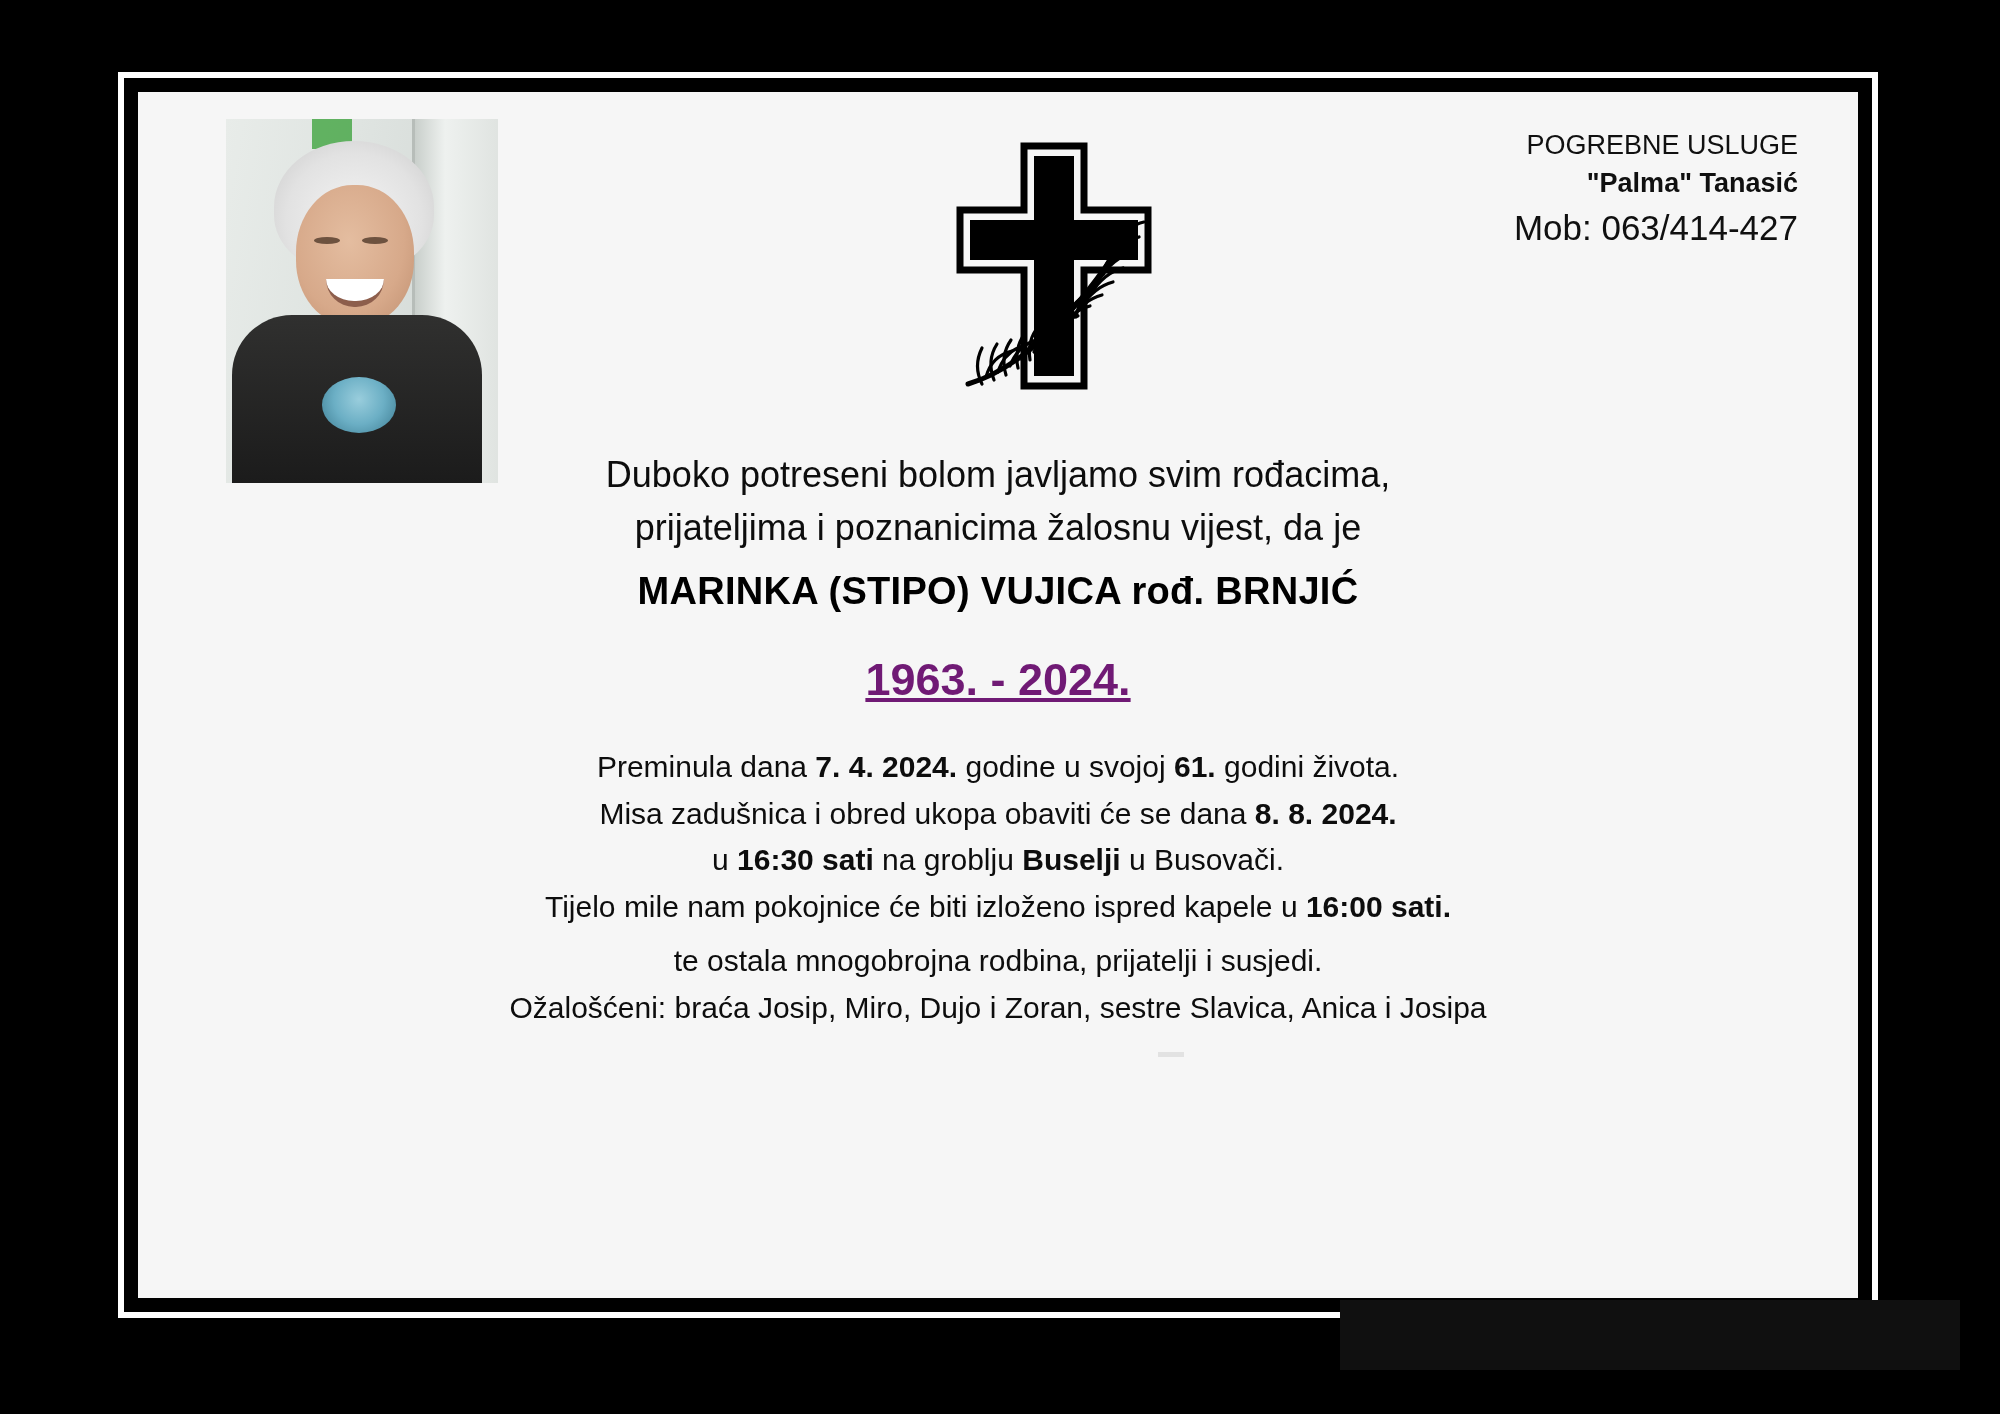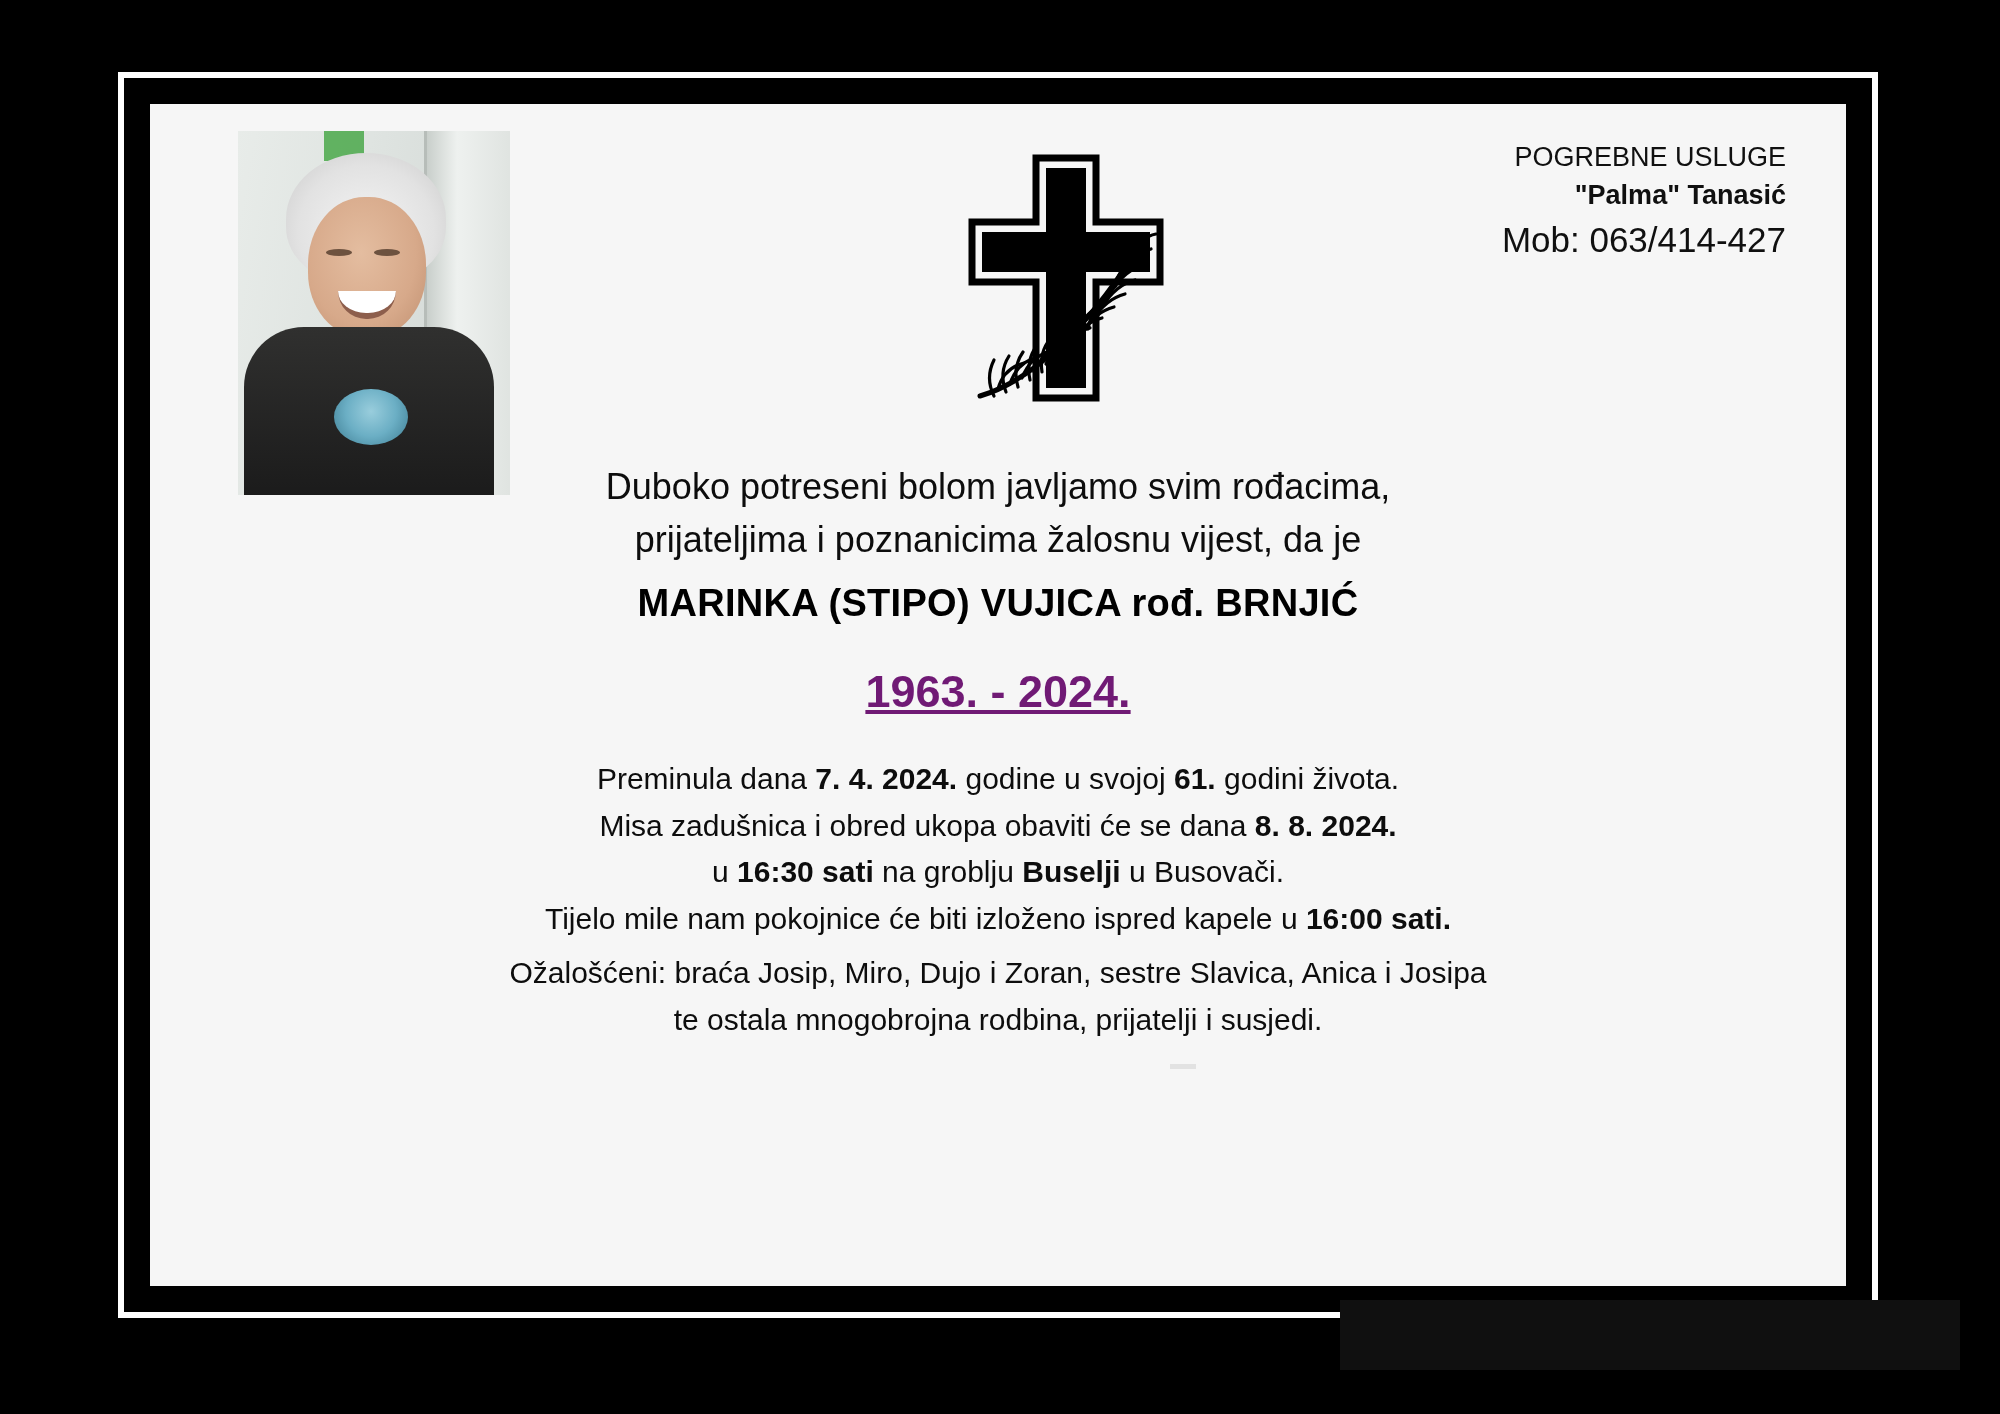--- a/index.html
+++ b/index.html
@@ -28,21 +28,21 @@
     height: 1246px;
     background: #ffffff;
     box-sizing: border-box;
     padding: 6px;
   }
   .inner-frame {
     width: 100%;
     height: 100%;
     background: #000000;
     box-sizing: border-box;
-    padding: 26px;
+    padding: 14px;
   }
   .card {
     position: relative;
     width: 100%;
     height: 100%;
     background: #f6f6f6;
     box-sizing: border-box;
     overflow: hidden;
   }
 
@@ -320,22 +320,22 @@
           </div>
           <div>
             <span>u </span><b>16:30 sati</b><span> na groblju </span><b>Buselji</b><span> u Busovači.</span>
           </div>
           <div>
             <span>Tijelo mile nam pokojnice će biti izloženo ispred kapele u </span><b>16:00 sati.</b>
           </div>
         </div>
 
         <div class="mourners">
+          <div>te ostala mnogobrojna rodbina, prijatelji i susjedi.</div>
           <div>Ožalošćeni: braća Josip, Miro, Dujo i Zoran, sestre Slavica, Anica i Josipa</div>
-          <div>te ostala mnogobrojna rodbina, prijatelji i susjedi.</div>
         </div>
 
         <div class="faint-mark"></div>
       </div>
     </div>
   </div>
   <div class="shadow-bottom"></div>
 </div>
 
 </body></html>

